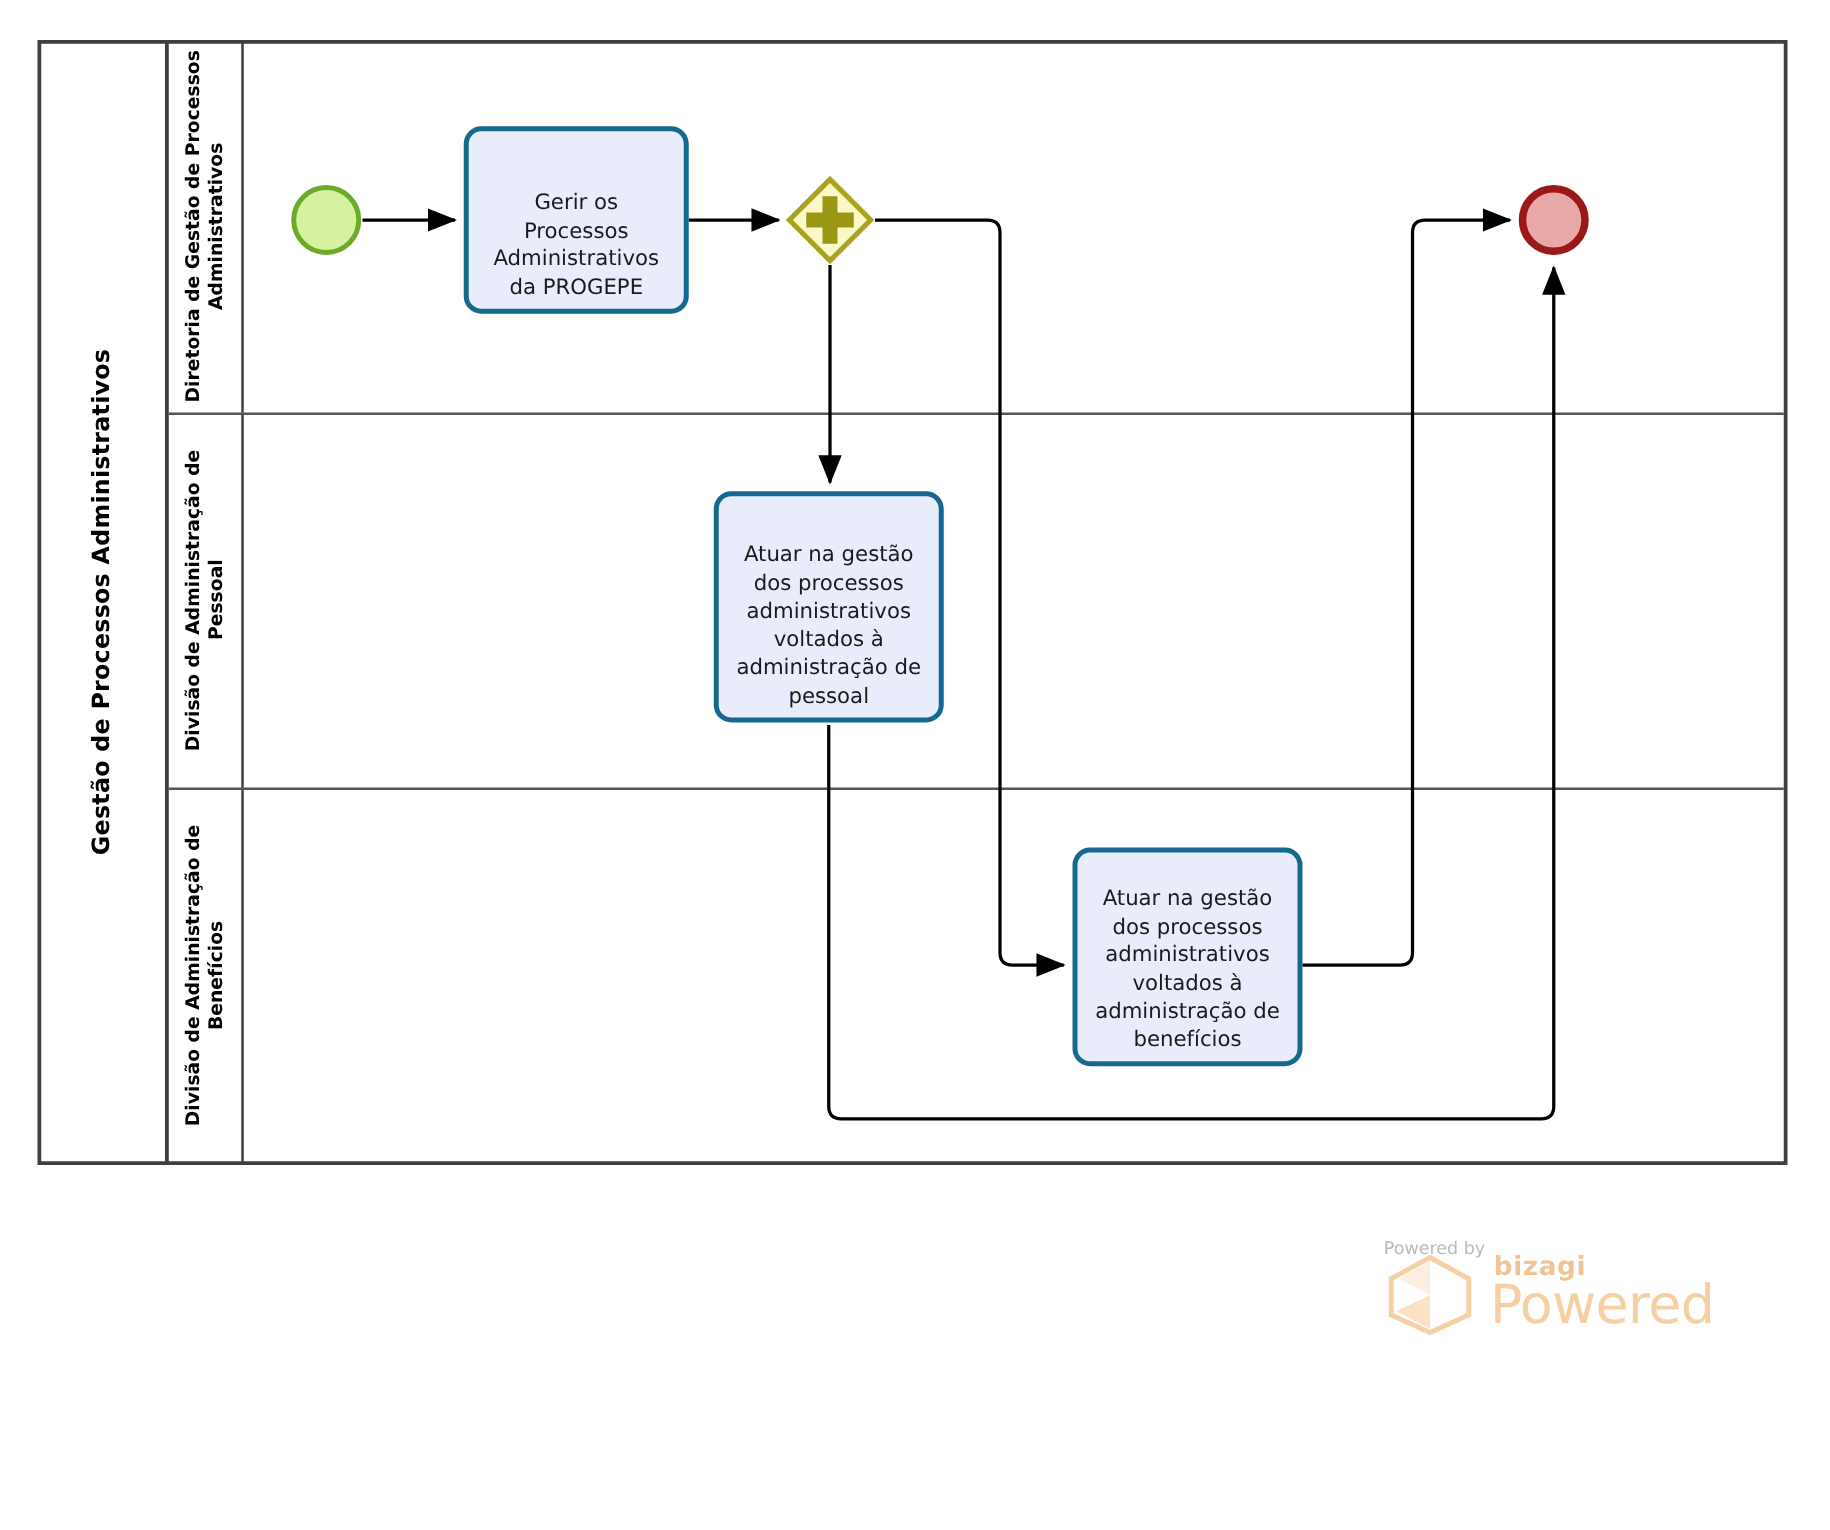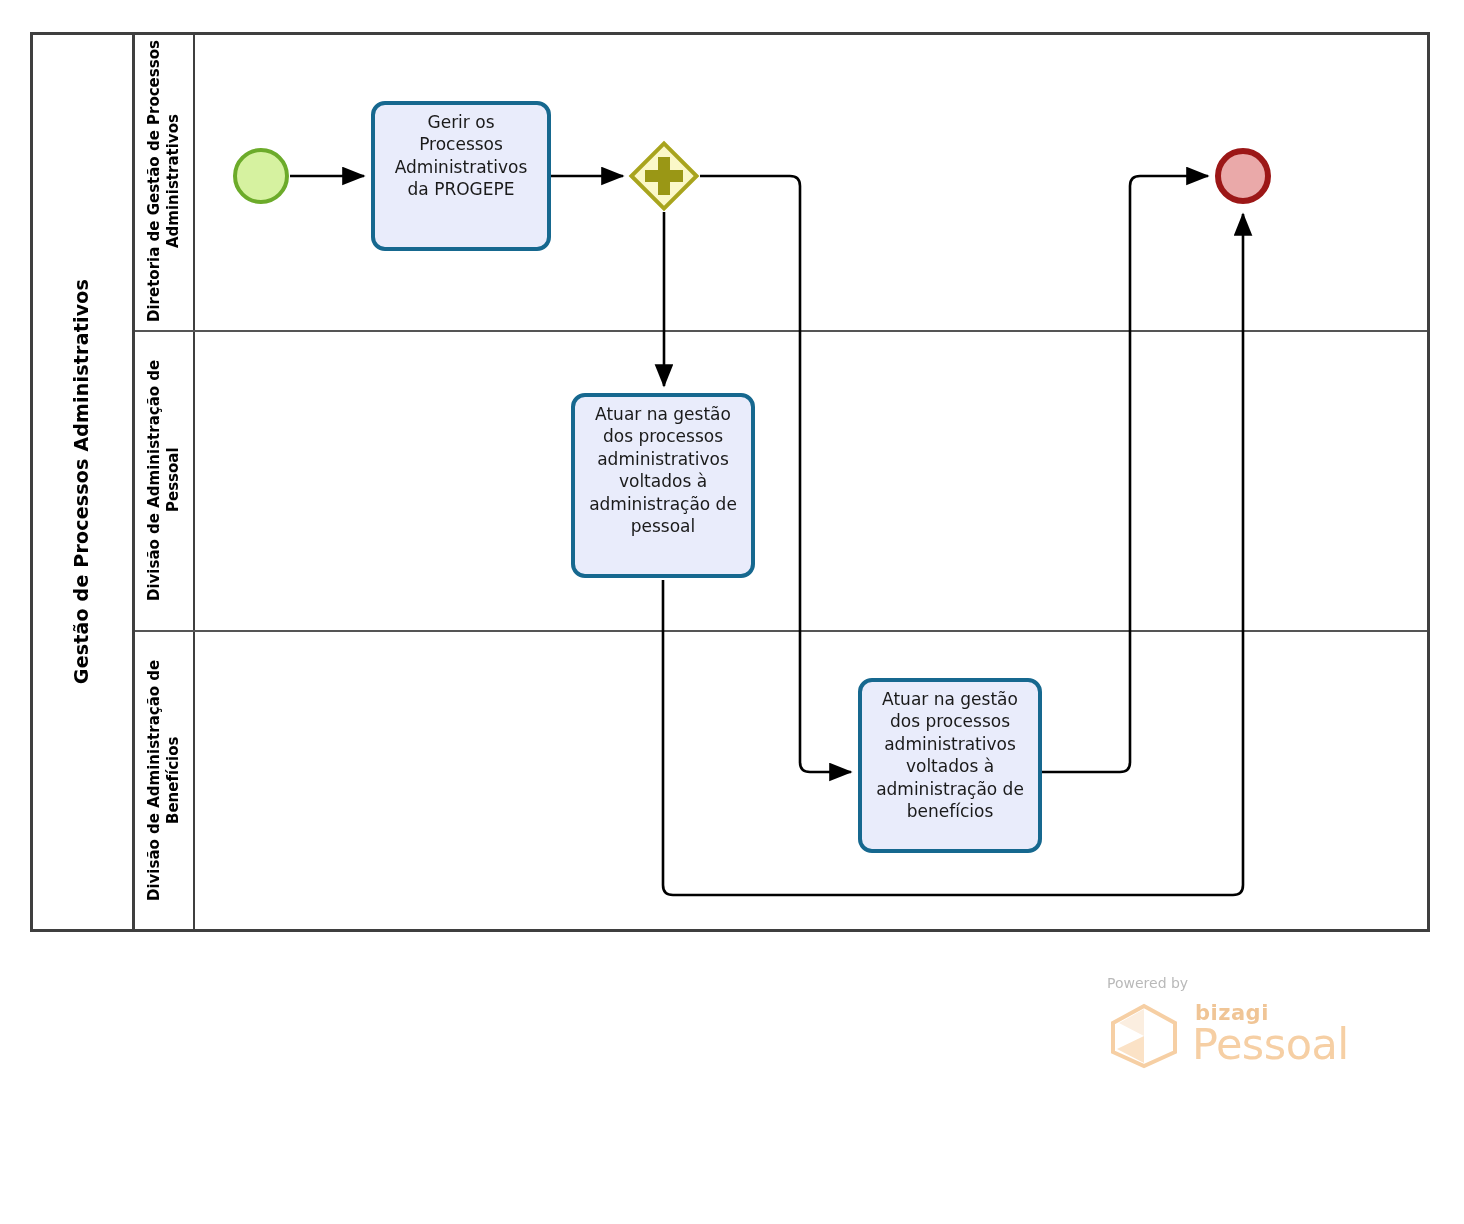--- a/index.html
+++ b/index.html
@@ -27,38 +27,38 @@
   .lane-sep{position:absolute;left:135px;width:1292px;height:0;
         border-top:2px solid #555;}
 
   
   .event{position:absolute;border-radius:50%;box-sizing:border-box;}
   .start-event{width:56px;height:56px;background:#d6f2a0;border:4px solid #6cab2a;}
   .end-event{width:56px;height:56px;background:#eaa9a9;border:6px solid #9c1717;}
 
   .task{position:absolute;box-sizing:border-box;background:#e9ecfb;
         border:4px solid #16688f;border-radius:14px;
-        display:flex;align-items:flex-start;justify-content:center;
+        display:flex;align-items:flex-end;justify-content:center;
         text-align:center;padding:6px 8px;}
   .task span{font-size:17px;line-height:1.32;color:#1a1a1a;
              font-family:"DejaVu Sans","Liberation Sans",sans-serif;}
 
   .gateway{position:absolute;width:50px;height:50px;background:#fbf8c8;
         border:4px solid #a8a41e;transform:rotate(45deg);box-sizing:border-box;}
   .gw-plus{position:absolute;background:#9a9715;}
   .gw-plus.h{width:38px;height:12px;}
   .gw-plus.v{width:12px;height:38px;}
 
   
   #flows{position:absolute;left:0;top:0;width:1464px;height:1224px;
          pointer-events:none;}
 
   
   .brand{position:absolute;left:1107px;top:975px;width:260px;height:95px;}
-  .brand .pw{position:absolute;left:0;top:0;font-size:14px;color:#b9b9b9;
+  .brand .pw{position:absolute;left:0;top:16px;font-size:14px;color:#b9b9b9;
              font-family:"DejaVu Sans","Liberation Sans",sans-serif;}
   .brand .bz{position:absolute;left:88px;top:26px;font-size:21px;color:#f0c596;
              letter-spacing:.5px;font-weight:bold;}
   .brand .md{position:absolute;left:85px;top:44px;font-size:43px;color:#f6cfa4;
              letter-spacing:-.5px;}
   .brand svg{position:absolute;left:0px;top:28px;}
 </style>
 </head>
 <body>
 
@@ -131,16 +131,16 @@
   <div class="event end-event" style="left:1215px;top:148px;"></div>
 
   <div class="brand">
     <div class="pw">Powered by</div>
     <svg width="74" height="66" viewBox="0 0 74 66">
       <polygon points="37,3 68,20 68,49 37,63 6,49 6,20" fill="none" stroke="#f6cfa4" stroke-width="4"></polygon>
       <polygon points="37,33 37,60 10,46" fill="#fbe2c6"></polygon>
       <polygon points="37,33 12,20 37,6" fill="#fbeee0"></polygon>
     </svg>
     <div class="bz">bizagi</div>
-    <div class="md">Pessoal</div>
+    <div class="md">Powered</div>
   </div>
 
 </div>
 
 </body></html>

